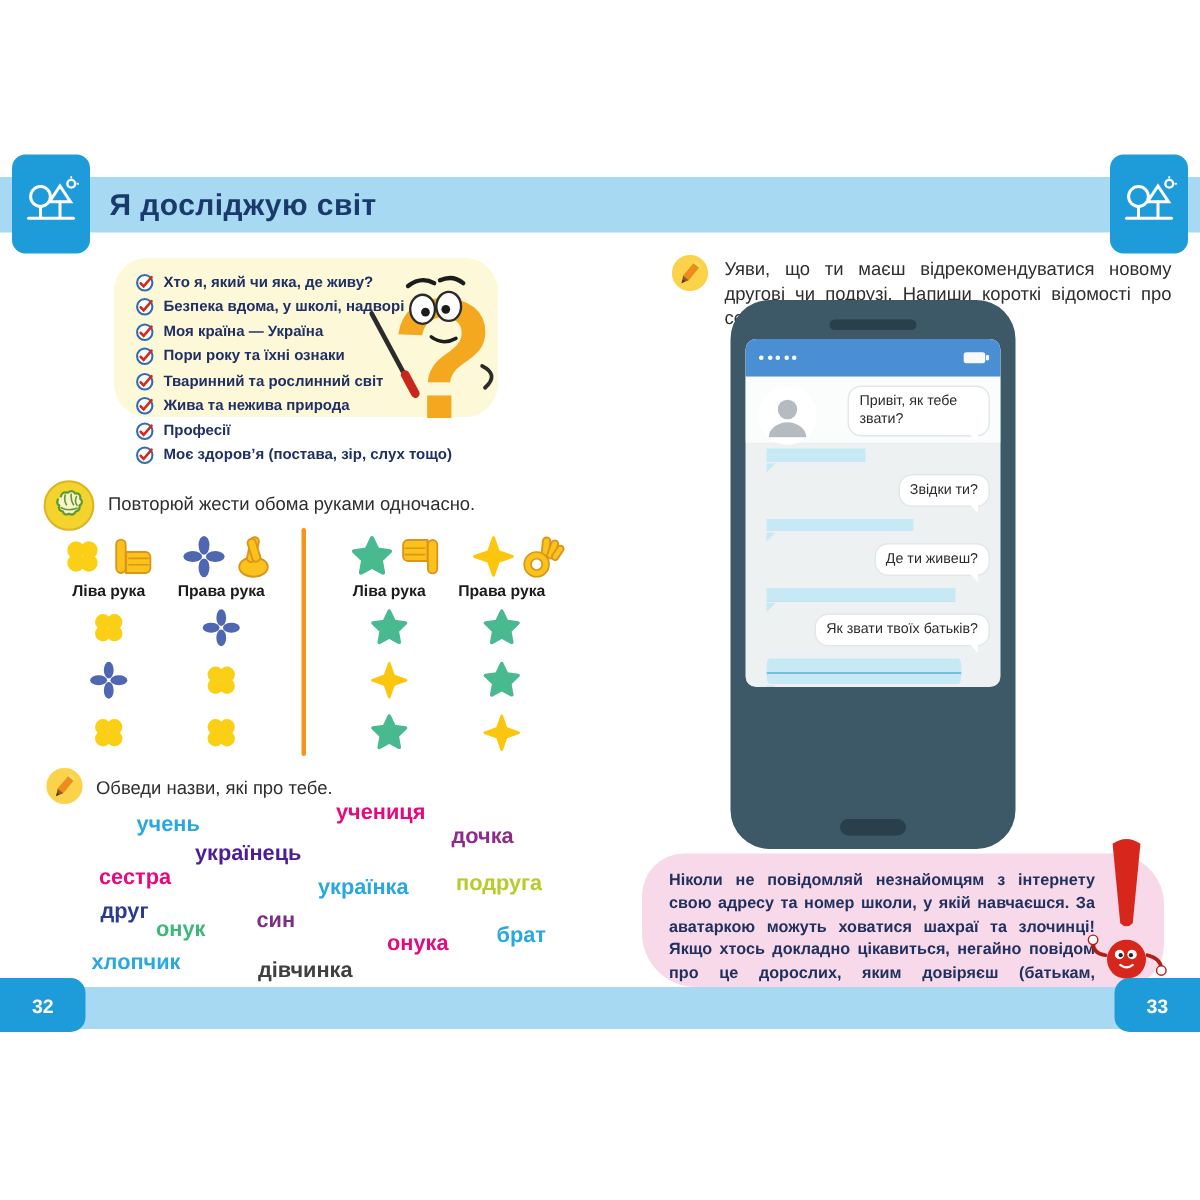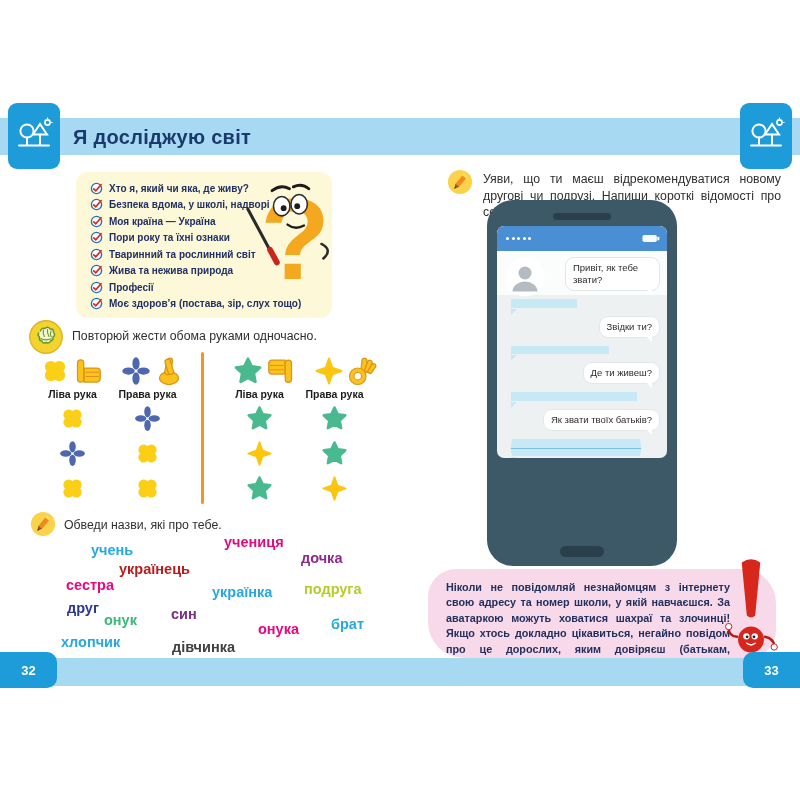--- a/index.html
+++ b/index.html
@@ -24,22 +24,22 @@
     display:flex; align-items:center; justify-content:center;
   }
   .page-tab.pl { left:0; border-radius:0 10px 10px 0; }
   .page-tab.pr { left:743px; border-radius:10px 0 0 10px; }
   .page-title {
     position:absolute; left:73px; top:126px; font-size:20px; font-weight:bold;
     color:#1a3a6c; letter-spacing:0.3px;
   }
   
   .check-box {
-    position:absolute; left:76px; top:172px; width:256px; height:146px;
-    background:#fdf8d8; border-radius:12px; padding:8px 0 0 14px;
+    position:absolute; left:76px; top:172px; width:256px; height:106px;
+    background:#fdf8d8; border-radius:22px; padding:8px 0 0 14px;
   }
   .check-item { display:flex; align-items:center; gap:6px; height:16.5px; }
   .check-item span { font-size:10px; font-weight:bold; color:#203063; white-space:nowrap; }
   .qchar { position:absolute; left:242px; top:180px; width:92px; height:126px; }
   
   .brain-ic { position:absolute; left:28px; top:319px; }
   .gesture-instr { position:absolute; left:72px; top:329px; font-size:12.3px; color:#2f2f2f; }
   .legend { position:absolute; top:356px; display:flex; gap:18px; }
   #legend-left { left:40px; } #legend-right { left:233px; }
   .legend-pair { display:flex; align-items:center; gap:3px; }
@@ -400,21 +400,21 @@
       <rect x="11.4" y="7" width="5.2" height="11.5" fill="#ef8b1d"></rect>
       <path d="M11.4 18.5 h5.2 L14 23.5 Z" fill="#8a5a28"></path>
       <path d="M13.2 21 L14 23.5 L14.9 21 Z" fill="#3a2a16"></path>
     </g>
   </svg>
   <div class="circle-instr">Обведи назви, які про тебе.</div>
   <div id="words">
       <span class="scatter-word" style="color: rgb(41, 168, 224); left: 67px; top: 542px; margin-left: 24px;">учень</span>
       <span class="scatter-word" style="color: rgb(229, 9, 127); left: 224px; top: 534px;">учениця</span>
       <span class="scatter-word" style="color: rgb(141, 43, 141); left: 301px; top: 550px;">дочка</span>
-      <span class="scatter-word" style="color: #b91c1c; left: 119px; top: 561px;">українець</span>
+      <span class="scatter-word" style="color: #4c1d95; left: 130px; top: 561px;">українець</span>
       <span class="scatter-word" style="color: rgb(229, 9, 127); left: 66px; top: 577px;">сестра</span>
       <span class="scatter-word" style="color: rgb(41, 168, 224); left: 212px; top: 584px;">українка</span>
       <span class="scatter-word" style="color: rgb(182, 203, 44); left: 304px; top: 581px;">подруга</span>
       <span class="scatter-word" style="color: rgb(43, 58, 143); left: 37px; top: 600px; margin-left: 30px;">друг</span>
       <span class="scatter-word" style="color: rgb(60, 184, 120); left: 104px; top: 612px;">онук</span>
       <span class="scatter-word" style="color: rgb(124, 45, 132); left: 171px; top: 606px;">син</span>
       <span class="scatter-word" style="color: rgb(229, 9, 127); left: 258px; top: 621px;">онука</span>
       <span class="scatter-word" style="color: rgb(41, 168, 224); left: 331px; top: 616px;">брат</span>
       <span class="scatter-word" style="color: rgb(41, 168, 224); left: 61px; top: 634px;">хлопчик</span>
       <span class="scatter-word" style="color: #404040; left: 172px; top: 639px;">дівчинка</span>

